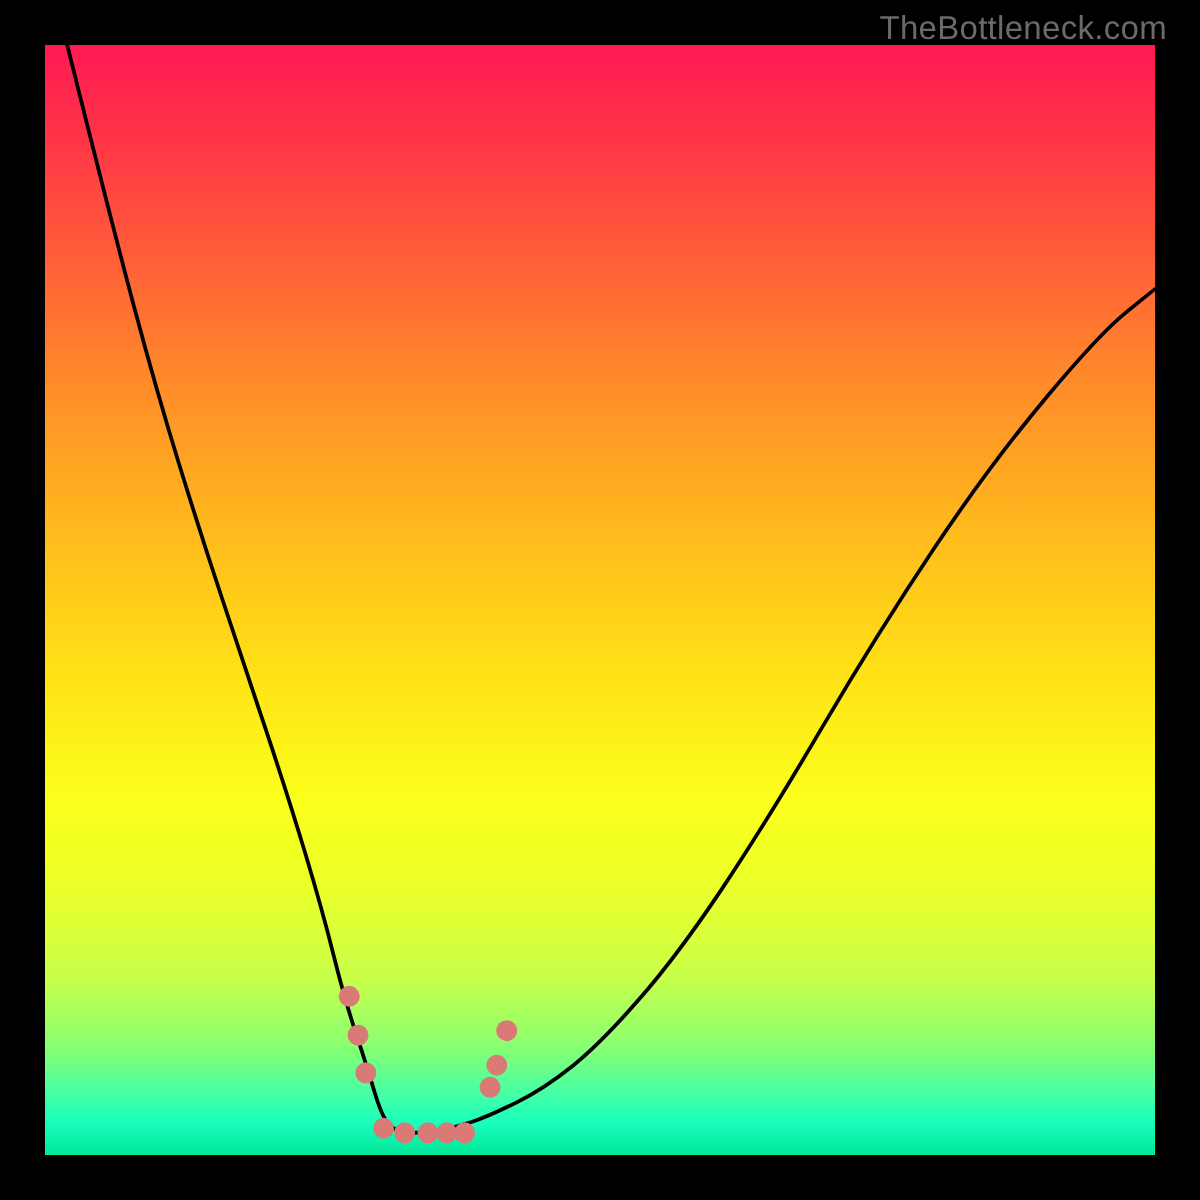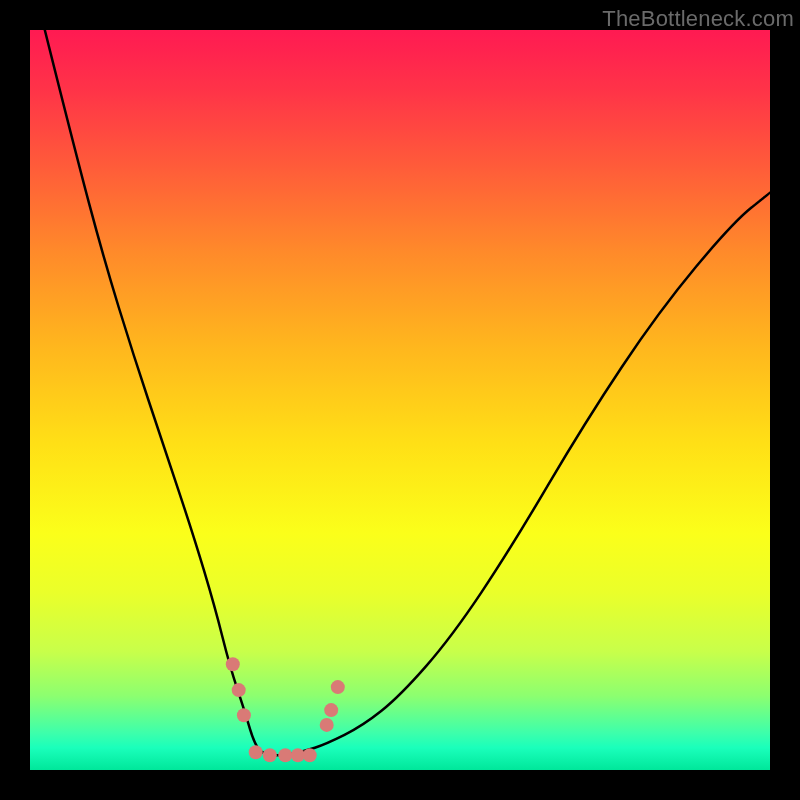--- a/index.html
+++ b/index.html
@@ -35,21 +35,21 @@
       #c8ff4a 84%,
       #8cff70 90%,
       #3dffab 95%,
       #1affbb 97%,
       #00e79a 100%
     );
   }
   .watermark {
     position: absolute;
     top: 6px;
-    right: 6px;
+    right: 22px;
     color: #6a6a6a;
     font-size: 22px;
     letter-spacing: 0.2px;
     z-index: 10;
   }
   svg.curve {
     position: absolute;
     left: 0;
     top: 0;
     width: 740px;

